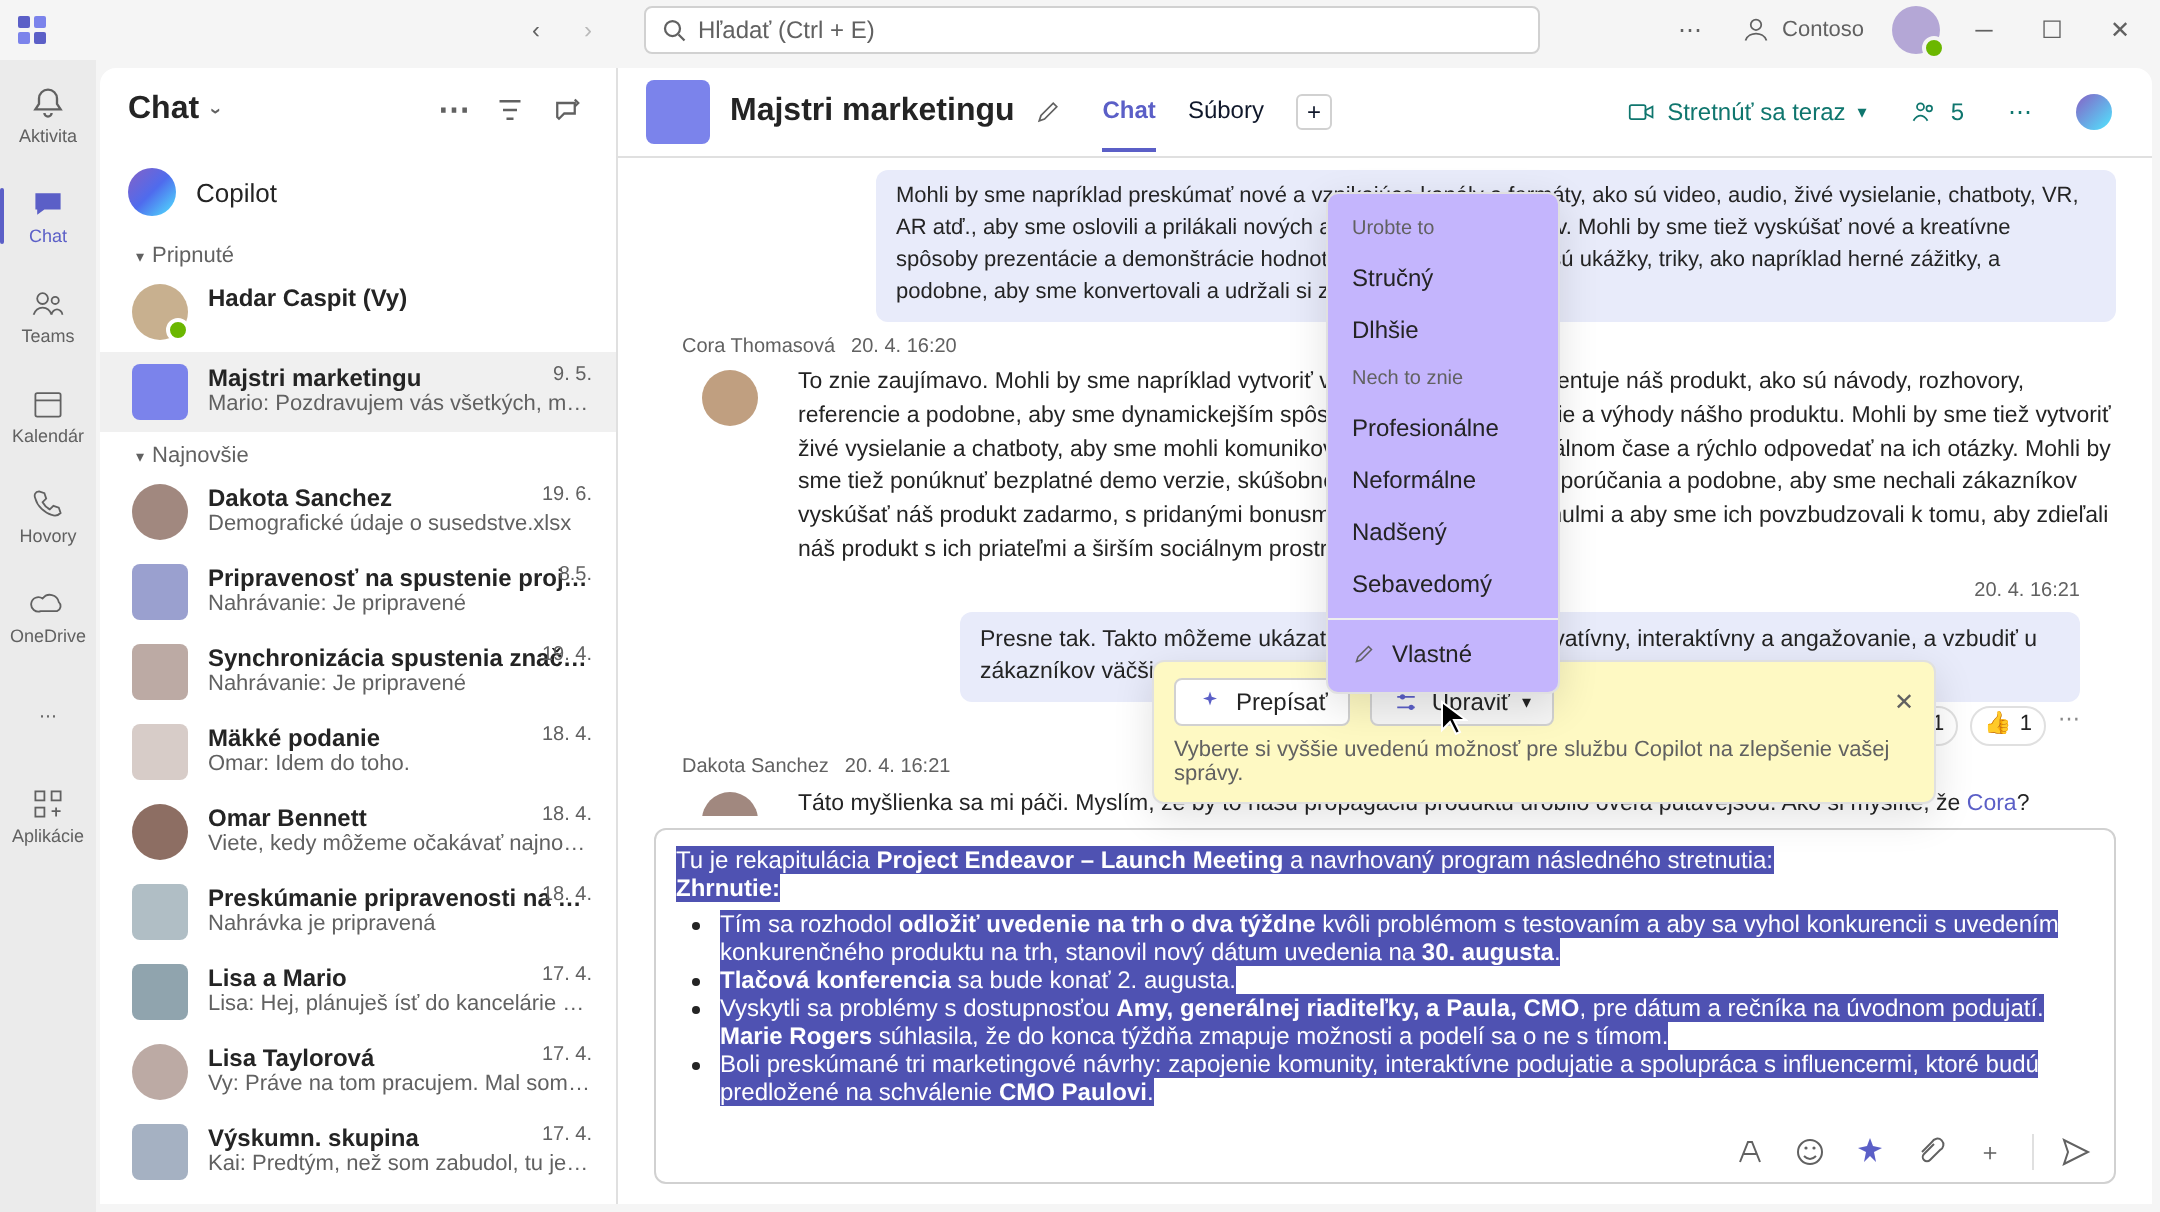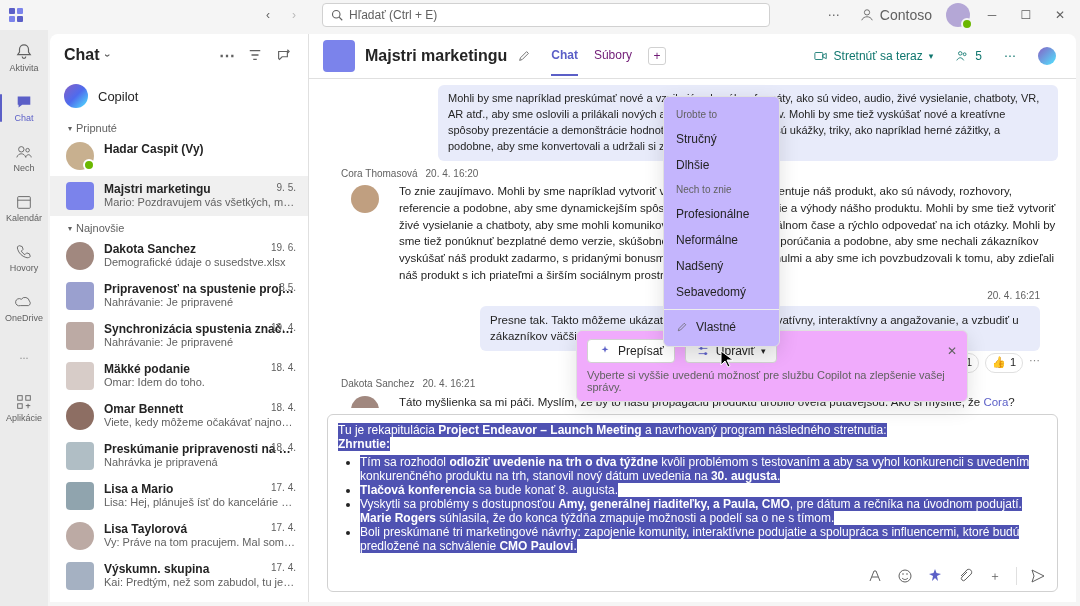--- a/index.html
+++ b/index.html
@@ -34,42 +34,42 @@
 .chatcol{flex:1;min-width:0}
 .chatname{font-size:12px;font-weight:700;white-space:nowrap;overflow:hidden;text-overflow:ellipsis}
 .chatitem.selected .chatname{font-weight:600}
 .chatpreview{font-size:11px;color:#616161;white-space:nowrap;overflow:hidden;text-overflow:ellipsis}
 .chatdate{font-size:10px;color:#616161;position:absolute;top:6px;right:12px}
 
 #chatmain{flex:1;display:flex;flex-direction:column;background:#fff;margin:4px 4px 4px 0;border-top-right-radius:8px;min-width:0}
 #chathdr{height:44px;border-bottom:1px solid #e0e0e0;display:flex;align-items:center;padding:0 14px;gap:10px}
 #chathdr .title{font-size:16px;font-weight:600}
 #chathdr .tabs{display:flex;gap:16px;margin-left:10px;font-size:12px}
-.tab{padding:12px 0;color:#701a75}
+.tab{padding:12px 0;color:#0f172a}
 .tab.active{color:#5b5fc7;border-bottom:2px solid #5b5fc7;font-weight:600}
 #chathdr .sp{flex:1}
 .hdrbtn{display:flex;align-items:center;gap:6px;color:#0f766e;padding:4px 6px;border-radius:4px;font-size:12px}
 
 #msgs{flex:1;overflow:hidden;padding:6px 18px 0 90px;position:relative;font-size:12px;line-height:1.45}
 .sysbubble{background:#e8ebfa;border-radius:6px;padding:6px 10px;margin:0 0 6px auto;max-width:600px;color:#242424;font-size:11px}
 .meta{font-size:10px;color:#616161;margin:4px 0 2px -58px;display:flex;gap:8px}
 .msgrow{position:relative;margin-bottom:6px}
 .msgrow .avatar{position:absolute;left:-48px;top:2px}
 .msgtext{font-size:11.5px}
 .mybubble{background:#e8ebfa;border-radius:6px;padding:6px 10px;margin:2px 18px 2px auto;max-width:540px;font-size:11.5px;position:relative}
 .reactions{display:flex;gap:6px;margin:2px 18px 4px auto;justify-content:flex-end;font-size:11px}
 .react{background:#fff;border:1px solid #e0e0e0;border-radius:10px;padding:1px 6px;display:flex;gap:4px;align-items:center}
 
 #compose{margin:6px 18px 10px 18px;border:1px solid #d1d1d1;border-radius:6px;position:relative}
 #compose-text{padding:8px 10px;font-size:12px;min-height:120px}
 #compose-text .hl{background:#4f52b2;color:#fff}
 #compose-toolbar{display:flex;justify-content:flex-end;gap:12px;padding:6px 10px;color:#616161}
 .tb{width:18px;height:18px;display:flex;align-items:center;justify-content:center}
 
-#copilot-panel{position:absolute;right:112px;top:330px;width:370px;background:#f0abfc;border:1px solid #e0e0e0;border-radius:6px;box-shadow:0 6px 20px rgba(0,0,0,.12);padding:8px 10px;font-size:12px}
+#copilot-panel{position:absolute;right:112px;top:330px;width:370px;background:#fef9c3;border:1px solid #e0e0e0;border-radius:6px;box-shadow:0 6px 20px rgba(0,0,0,.12);padding:8px 10px;font-size:12px}
 #copilot-panel .row{display:flex;gap:10px;align-items:center;margin-bottom:6px}
 .pillbtn{border:1px solid #d1d1d1;border-radius:4px;padding:4px 10px;display:flex;align-items:center;gap:6px;font-size:12px;color:#242424;background:#fff}
 .pillbtn.hover{background:#f5f5f5}
 #copilot-panel .closebtn{margin-left:auto;color:#616161}
 #copilot-panel .hint{color:#616161;font-size:11px}
 
 #dropdown{position:absolute;right:300px;top:96px;width:115px;background:#c4b5fd;border:1px solid #e0e0e0;border-radius:6px;box-shadow:0 6px 20px rgba(0,0,0,.12);padding:6px 0;font-size:12px}
 #dropdown .sec{font-size:10px;color:#616161;padding:6px 12px}
 #dropdown .opt{padding:6px 12px;display:flex;align-items:center;gap:8px}
 
@@ -100,21 +100,21 @@
         </svg>
     <span>Hľadať (Ctrl + E)</span>
   </div>
   <div class="spacer"></div>
   <div class="tbtn">⋯</div>
   <div class="tbtn" style="gap:6px;width:auto;padding:0 6px">
     <svg width="14" height="14" viewBox="0 0 16 16">
           <circle cx="8" cy="5" r="3" stroke="#616161" fill="none"></circle>
           <path d="M2 14c1-3 4-4 6-4s5 1 6 4" stroke="#616161" fill="none"></path>
         </svg>
-    <span style="font-size:14px">Contoso</span>
+    <span style="font-size:11px">Contoso</span>
   </div>
   <div class="tbtn" style="position:relative">
     <div class="avatar" style="width:24px;height:24px;background:#b4a7d6"></div>
     <div class="presence-dot" style="background:#6bb700"></div>
   </div>
   <div class="tbtn">─</div>
   <div class="tbtn">☐</div>
   <div class="tbtn">✕</div>
 </div>
 
@@ -132,21 +132,21 @@
             <path d="M3 4h14v9H8l-4 3v-3H3z" fill="currentColor"></path>
           </svg>
       <span>Chat</span>
     </div>
     <div class="railitem">
       <svg class="railicon" viewBox="0 0 20 20">
             <circle cx="7" cy="7" r="3" fill="none" stroke="currentColor"></circle>
             <circle cx="14" cy="8" r="2" fill="none" stroke="currentColor"></circle>
             <path d="M2 16c1-3 3-4 5-4s4 1 5 4M12 16c0-2 2-3 3-3s3 1 3 3" fill="none" stroke="currentColor"></path>
           </svg>
-      <span>Nech</span>
+      <span>Teams</span>
     </div>
     <div class="railitem">
       <svg class="railicon" viewBox="0 0 20 20">
             <rect x="3" y="4" width="14" height="13" rx="1" fill="none" stroke="currentColor"></rect>
             <line x1="3" y1="8" x2="17" y2="8" stroke="currentColor"></line>
           </svg>
       <span>Kalendár</span>
     </div>
     <div class="railitem">
       <svg class="railicon" viewBox="0 0 20 20">
@@ -367,21 +367,21 @@
       </div>
 
     </div>
 
     <div id="compose">
       <div id="compose-text">
         <span class="hl"><span>Tu je rekapitulácia </span><b>Project Endeavor – Launch Meeting</b><span> a navrhovaný program následného stretnutia:</span></span><br>
         <span class="hl"><b>Zhrnutie:</b></span>
         <ul style="margin:4px 0 0 0;padding-left:22px">
           <li><span class="hl"><span>Tím sa rozhodol </span><b>odložiť uvedenie na trh o dva týždne</b><span> kvôli problémom s testovaním a aby sa vyhol konkurencii s uvedením konkurenčného produktu na trh, stanovil nový dátum uvedenia na </span><b>30. augusta</b><span>.</span></span></li>
-          <li><span class="hl"><b>Tlačová konferencia</b><span> sa bude konať 8. augusta.</span></span></li>
+          <li><span class="hl"><b>Tlačová konferencia</b><span> sa bude konať 2. augusta.</span></span></li>
           <li><span class="hl"><span>Vyskytli sa problémy s dostupnosťou </span><b>Amy, generálnej riaditeľky, a Paula, CMO</b><span>, pre dátum a rečníka na úvodnom podujatí. </span><b>Marie Rogers</b><span> súhlasila, že do konca týždňa zmapuje možnosti a podelí sa o ne s tímom.</span></span></li>
           <li><span class="hl"><span>Boli preskúmané tri marketingové návrhy: zapojenie komunity, interaktívne podujatie a spolupráca s influencermi, ktoré budú predložené na schválenie </span><b>CMO Paulovi</b><span>.</span></span></li>
         </ul>
       </div>
       <div id="compose-toolbar">
         <div class="tb">
               <svg width="16" height="16" viewBox="0 0 16 16">
                 <path d="M3 13l4-10h2l4 10M5 9h6" stroke="currentColor" fill="none"></path>
               </svg>
             </div>

